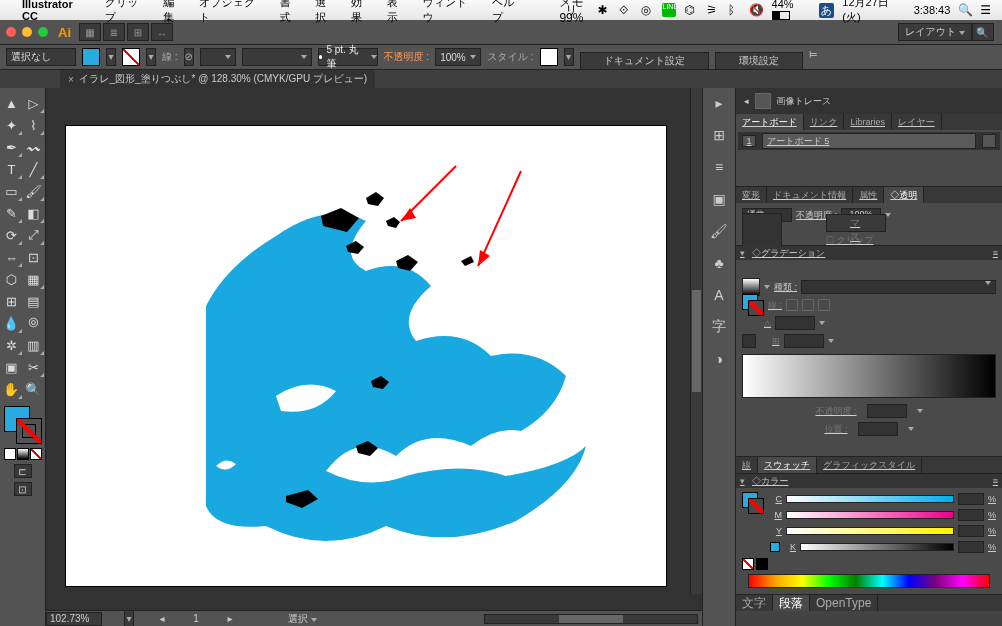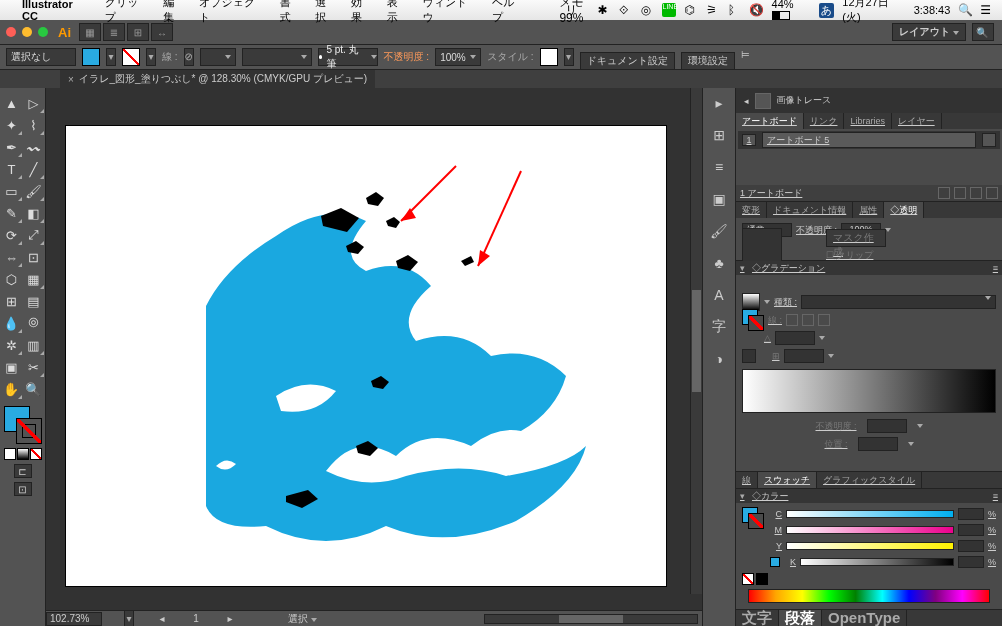--- a/index.html
+++ b/index.html
@@ -15,35 +15,35 @@
 .ico { width:14px; height:14px; display:inline-flex; align-items:center; justify-content:center; font-size:12px; }
 .battery { display:inline-flex; align-items:center; gap:2px;}
 .blue-box{ background:#1a4c8a; color:#fff; width:16px; text-align:center; border-radius:2px;}
 
 .approw { background:#535353; height:24px; display:flex; align-items:center; padding:0 6px;}
 .traffic { display:flex; gap:6px; margin-right:10px;}
 .traffic span{ width:10px;height:10px;border-radius:50%;}
 .t-red{background:#ff5f57;} .t-yel{background:#febc2e;} .t-grn{background:#28c840;}
 .ai-logo{ color:#ff9a00; font-weight:bold; font-size:13px; margin-right:8px;}
 .approw .tabico{ width:22px;height:18px;background:#3a3a3a;border:1px solid #222;margin-right:2px;display:inline-flex;align-items:center;justify-content:center;color:#999;}
-.approw .right{margin-left:auto;display:flex;align-items:flex-end;gap:6px;font-weight:bold;}
+.approw .right{margin-left:auto;display:flex;align-items:flex-end;gap:0;}
 .layout-menu{background:#3a3a3a;border:1px solid #222;padding:1px 6px;font-size:10px;}
 
 .ctrlbar{ background:#535353; height:26px; border-top:1px solid #222; border-bottom:1px solid #222; display:flex; align-items:center; padding:0 6px; gap:6px;}
 .ctrl-field{ background:#3a3a3a; border:1px solid #222; height:18px; display:flex; align-items:center; padding:0 4px; font-size:10px; color:#ddd;}
 .swatch{width:18px;height:18px;border:1px solid #000;}
 .swatch.blue{background:#29abe2;}
 .swatch.none{background:#fff;position:relative;}
 .swatch.none::after{content:"";position:absolute;left:0;top:0;right:0;bottom:0;background:linear-gradient(to top right, transparent 45%, red 45%, red 55%, transparent 55%);}
 .swatch.white{background:#fff;}
 .dd{width:10px;text-align:center;background:#3a3a3a;border:1px solid #222;height:18px;line-height:16px;color:#aaa;}
 .ctrlbar .label{font-size:10px;color:#aaa;}
 .stroke-preview{width:60px;background:#3a3a3a;border:1px solid #222;height:18px;display:flex;align-items:center;justify-content:center;color:#efefef;}
 .stroke-preview .dot{width:4px;height:4px;border-radius:50%;background:#fff;margin-right:4px;}
-.btn{background:#3a3a3a;border:1px solid #222;padding:1px 6px;height:18px;line-height:14px;font-size:10px;margin-top:7px;}
+.btn{background:#3a3a3a;border:1px solid #222;padding:1px 23px;height:18px;line-height:14px;font-size:10px;margin-top:7px;}
 
 .doctab-row{background:#3f3f3f;height:18px;display:flex;align-items:center;padding-left:60px;}
 .doctab{background:#323232;height:18px;padding:0 8px;display:flex;align-items:center;font-size:10px;gap:5px;}
 .doctab .x{color:#aaa;}
 
 .mainarea{position:absolute;top:88px;left:0;right:0;bottom:0;display:flex;}
 
 .toolbox{width:46px;background:#535353;border-right:1px solid #222;display:flex;flex-direction:column;padding-top:4px;align-items:center;}
 .toolrow{display:flex;}
 .tool{width:22px;height:22px;display:flex;align-items:center;justify-content:center;color:#ddd;font-size:13px;position:relative;}
@@ -107,21 +107,21 @@
 .mini-fillstroke .ms{position:absolute;right:0;bottom:0;width:16px;height:16px;background:#4a4a4a;border:1px solid #000;}
 .mini-fillstroke .ms::after{content:"";position:absolute;inset:0;background:linear-gradient(to top right,transparent 42%,red 42%,red 58%,transparent 58%);}
 .scrollv{position:absolute;right:0;top:0;bottom:16px;width:12px;background:#3a3a3a;border-left:1px solid #222;}
 .scrollv::after{content:"";position:absolute;left:1px;right:1px;top:40%;height:20%;background:#666;}
 .ico-sq{width:12px;height:12px;border:1px solid #666;display:inline-block;}
 .tri{width:0;height:0;border-left:3px solid transparent;border-right:3px solid transparent;border-top:4px solid #aaa;display:inline-block;}
 .panel-head{height:14px;background:#353535;display:flex;align-items:center;padding:0 4px;justify-content:space-between;}
 .panel-head .lead{display:flex;align-items:center;gap:4px;}
 .tw{width:8px;color:#aaa;}
 .bot-tabs{height:16px;background:#383838;display:flex;align-items:center;}
-.bot-tabs .panel-tab{font-size:15px;font-weight:bold;}
+.bot-tabs .panel-tab{font-size:12px;}
 </style>
 </head>
 <body>
 
 <div class="menubar">
   <span class="apple"></span>
   <span class="app-name">Illustrator CC</span>
   <span>クリップ</span>
   <span>編集</span>
   <span>オブジェクト</span>
@@ -348,29 +348,20 @@
         <div class="panel-tab">リンク</div>
         <div class="panel-tab">Libraries</div>
         <div class="panel-tab">レイヤー</div>
       </div>
       <div class="panel-body ablist">
         <div class="ab-row">
           <div class="ab-num">1</div>
           <div class="ab-name-cell">アートボード 5</div>
           <div class="sq"></div>
         </div>
-      </div>
-      <div class="panel-footer">
-        <span>1 アートボード</span>
-        <span class="icons">
-          <span class="ico-sq"></span>
-          <span class="ico-sq"></span>
-          <span class="ico-sq"></span>
-          <span class="ico-sq"></span>
-        </span>
       </div>
     </div>
 
     <div class="panel">
       <div class="panel-tabs">
         <div class="panel-tab">変形</div>
         <div class="panel-tab">ドキュメント情報</div>
         <div class="panel-tab">属性</div>
         <div class="panel-tab active">◇透明</div>
       </div>

